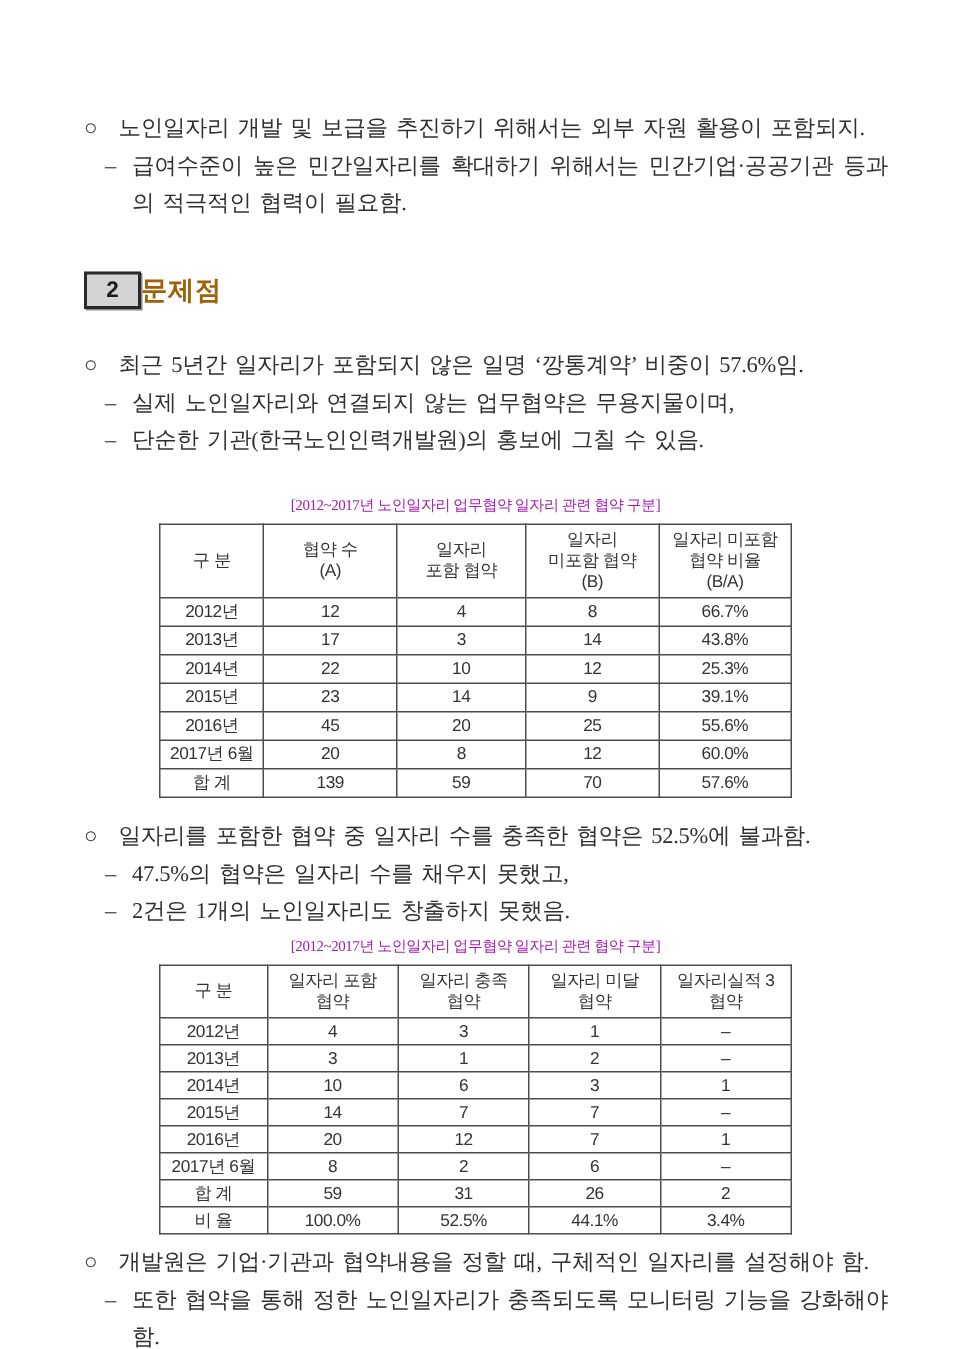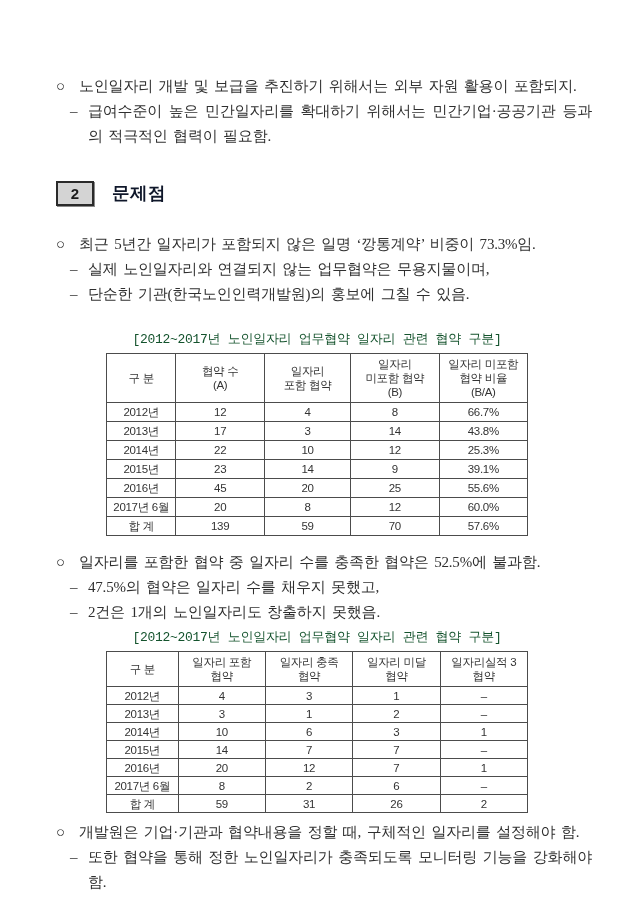--- a/index.html
+++ b/index.html
@@ -54,35 +54,35 @@
     height: 21px;
     background: #d4d4d4;
     border: 2px solid #2a2a2a;
     box-shadow: 1px 1px 0 #8a8a8a;
     font-family: "Liberation Sans", sans-serif;
     font-weight: bold;
     font-size: 15px;
     color: #1a1a1a;
   }
   .section-title {
-    margin-left: 18px;
+    margin-left: 0;
     font-family: "Liberation Sans", sans-serif;
     font-weight: bold;
     font-size: 17.5px;
-    color: #0f172a;
+    color: #a16207;
     letter-spacing: 0.5px;
   }
   .after-header { margin-top: 26px; }
   
   .table-block { margin-left: 50px; width: 422px; }
   .table-caption {
     text-align: center;
-    font-family: Liberation Mono, monospace;
-    font-size: 13px;
-    color: #14532d;
+    font-family: Liberation Serif, serif;
+    font-size: 10px;
+    color: #a21caf;
     letter-spacing: -0.3px;
     margin-bottom: 5px;
   }
   .cap1 { margin-top: 23px; }
   .cap2 { margin-top: 3px; }
   table.data-table {
     width: 422px;
     border-collapse: collapse;
     table-layout: fixed;
     font-family: "Liberation Sans", sans-serif;
@@ -129,21 +129,21 @@
     </div>
 
     <div class="section-header">
       <span class="section-num-box">2</span>
       <span class="section-title">문제점</span>
     </div>
 
     <div class="bullet-group after-header">
       <div class="bullet">
         <span class="marker">○</span>
-        <span class="btext">최근 5년간 일자리가 포함되지 않은 일명 ‘깡통계약’ 비중이 73.3%임.</span>
+        <span class="btext">최근 5년간 일자리가 포함되지 않은 일명 ‘깡통계약’ 비중이 57.6%임.</span>
       </div>
       <div class="bullet sub">
         <span class="marker">–</span>
         <span class="btext">실제 노인일자리와 연결되지 않는 업무협약은 무용지물이며,</span>
       </div>
       <div class="bullet sub">
         <span class="marker">–</span>
         <span class="btext">단순한 기관(한국노인인력개발원)의 홍보에 그칠 수 있음.</span>
       </div>
     </div>
@@ -308,20 +308,27 @@
               <td>6</td>
               <td>–</td>
             </tr>
             <tr>
               <td>합 계</td>
               <td>59</td>
               <td>31</td>
               <td>26</td>
               <td>2</td>
             </tr>
+            <tr>
+              <td>비 율</td>
+              <td>100.0%</td>
+              <td>52.5%</td>
+              <td>44.1%</td>
+              <td>3.4%</td>
+            </tr>
           </tbody>
       </table>
     </div>
 
     <div class="bullet-group mt-text2">
       <div class="bullet">
         <span class="marker">○</span>
         <span class="btext">개발원은 기업·기관과 협약내용을 정할 때, 구체적인 일자리를 설정해야 함.</span>
       </div>
       <div class="bullet sub">

